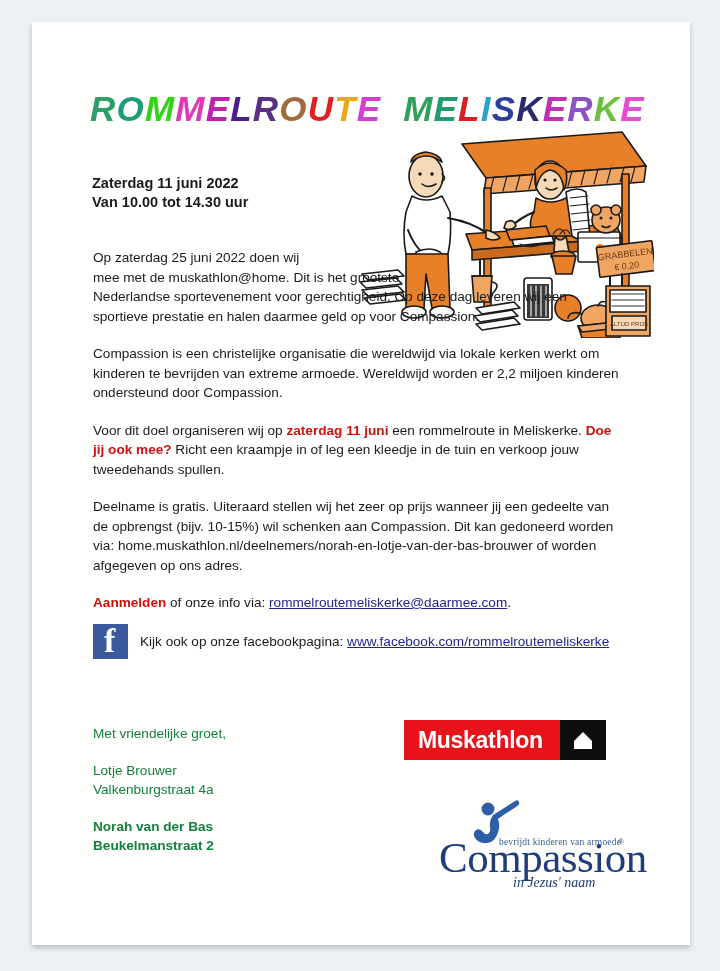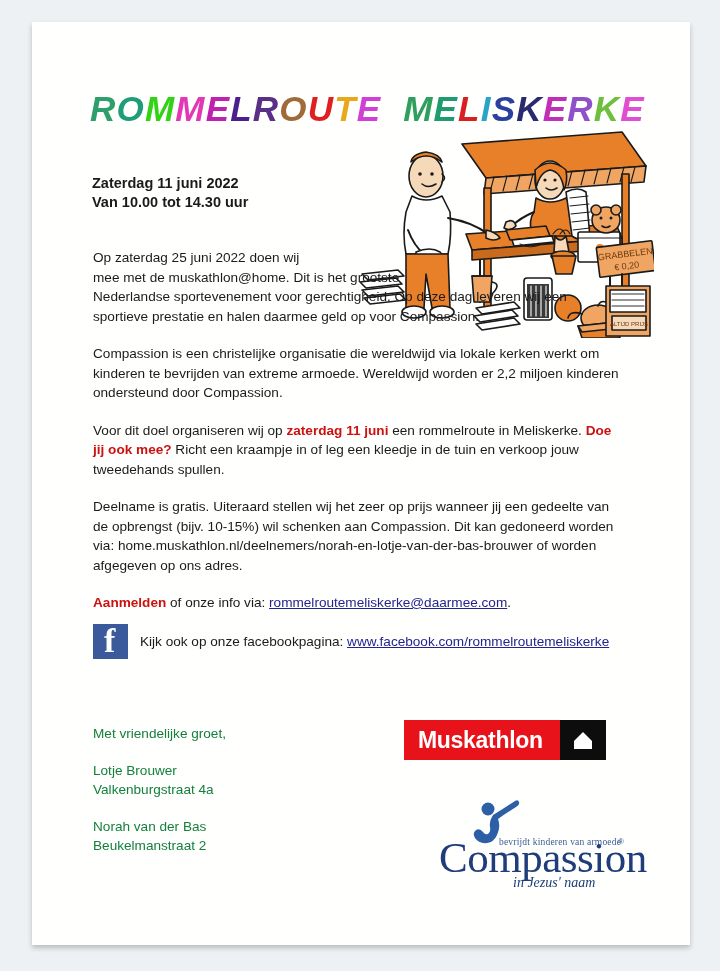--- a/index.html
+++ b/index.html
@@ -115,21 +115,21 @@
   
   .sig {
     position: absolute;
     left: 61px;
     top: 702px;
     font-size: 13.6px;
     line-height: 19px;
     color: #15803d;
   }
   .sig p { margin: 0 0 18px 0; }
-  .sig p:last-child { margin-bottom: 11px; }
+  .sig p:last-child { margin-bottom: 11px; font-weight: bold; }
 
   
   .muskathlon {
     position: absolute;
     left: 372px;
     top: 698px;
     width: 202px;
     height: 40px;
     display: flex;
   }

